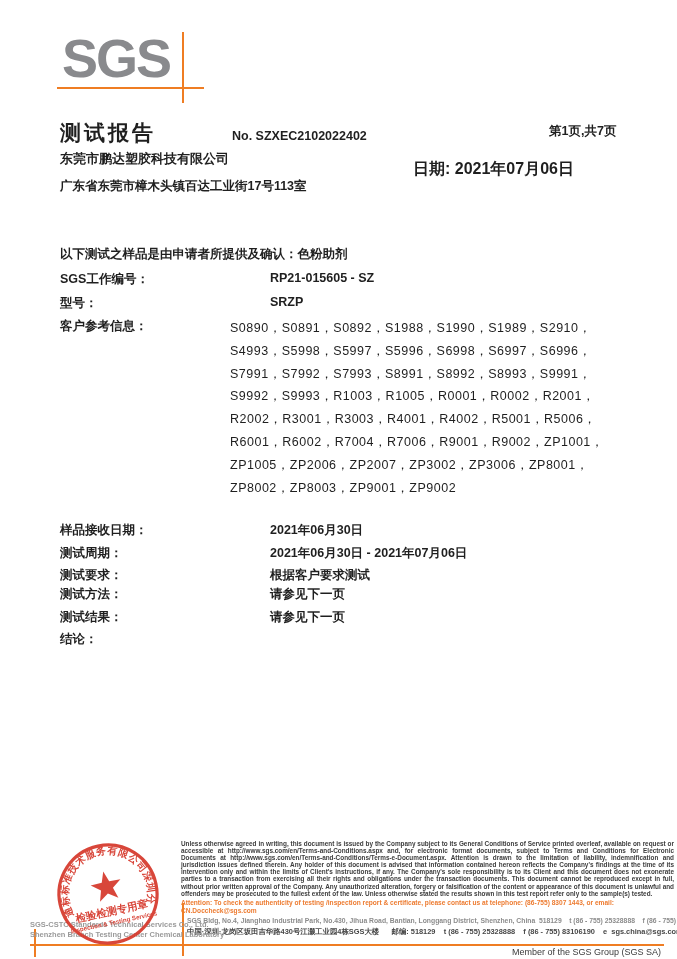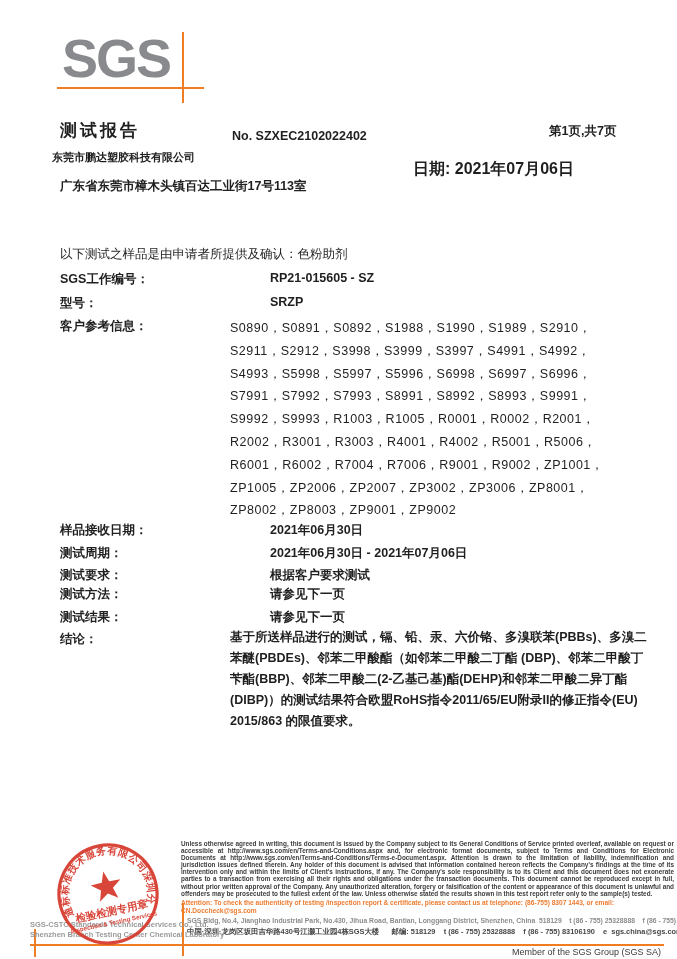--- a/index.html
+++ b/index.html
@@ -8,28 +8,28 @@
     font-family:"Liberation Sans","DejaVu Sans",sans-serif;color:#1f1f1f;border-radius:15px;
   }
   
   .logo-text{
     position:absolute;left:62px;top:28px;font-size:54px;font-weight:bold;
     color:#898a8d;letter-spacing:-2px;line-height:60px;z-index:2;
   }
   .logo-hline{position:absolute;left:57px;top:87px;width:147px;height:2px;background:#ef7d23;z-index:1;}
   .logo-vline{position:absolute;left:182px;top:32px;width:2px;height:71px;background:#ef7d23;z-index:1;}
   
-  .title{position:absolute;left:60px;top:119px;font-size:17px;font-weight:bold;letter-spacing:3px;}
+  .title{position:absolute;left:60px;top:119px;font-size:21px;font-weight:bold;letter-spacing:3px;}
   .report-no{position:absolute;left:232px;top:129px;font-size:12.5px;font-weight:bold;}
   .report-date{position:absolute;left:413px;top:123px;font-size:16px;font-weight:bold;margin-top:36px;}
   .page-info{position:absolute;left:549px;top:123px;font-size:12.5px;font-weight:bold;}
   
-  .applicant-name{position:absolute;left:52px;top:150px;font-size:11px;font-weight:bold;}
+  .applicant-name{position:absolute;left:60px;top:150px;font-size:13px;font-weight:bold;}
   .applicant-address{position:absolute;left:60px;top:178px;font-size:12.5px;font-weight:bold;}
-  .sample-statement{position:absolute;left:60px;top:246px;font-size:12.5px;font-weight:normal;}
+  .sample-statement{position:absolute;left:60px;top:246px;font-size:12.5px;font-weight:bold;}
   
   .row{position:absolute;left:60px;width:590px;font-size:12.5px;font-weight:bold;}
   .row .lbl{position:absolute;left:0;white-space:nowrap;}
   .row .val{position:absolute;left:170px;white-space:nowrap;padding-left:40px;}
   .codes{position:absolute;left:230px;top:317px;font-size:12.5px;font-weight:normal;line-height:22.8px;letter-spacing:0.5px;}
   .conclusion-text{
     position:absolute;left:230px;top:627px;width:417px;font-size:12.5px;
     font-weight:bold;line-height:21px;
   }
   
@@ -78,21 +78,20 @@
   </div>
   <div class="row" style="top:295px">
     <span class="lbl">型号：</span>
     <span class="val">SRZP</span>
   </div>
   <div class="row" style="top:318px">
     <span class="lbl">客户参考信息：</span>
   </div>
   <div class="codes">
     <div>S0890，S0891，S0892，S1988，S1990，S1989，S2910，</div>
-    <div>S2911，S2912，S3998，S3999，S3997，S4991，S4992，</div>
     <div>S4993，S5998，S5997，S5996，S6998，S6997，S6996，</div>
     <div>S7991，S7992，S7993，S8991，S8992，S8993，S9991，</div>
     <div>S9992，S9993，R1003，R1005，R0001，R0002，R2001，</div>
     <div>R2002，R3001，R3003，R4001，R4002，R5001，R5006，</div>
     <div>R6001，R6002，R7004，R7006，R9001，R9002，ZP1001，</div>
     <div>ZP1005，ZP2006，ZP2007，ZP3002，ZP3006，ZP8001，</div>
     <div>ZP8002，ZP8003，ZP9001，ZP9002</div>
   </div>
   <div class="row" style="top:522px">
     <span class="lbl">样品接收日期：</span>
@@ -110,21 +109,20 @@
     <span class="lbl">测试方法：</span>
     <span class="val">请参见下一页</span>
   </div>
   <div class="row" style="top:609px">
     <span class="lbl">测试结果：</span>
     <span class="val">请参见下一页</span>
   </div>
   <div class="row" style="top:631px">
     <span class="lbl">结论：</span>
   </div>
-  <div class="conclusion-text">基于所送样品进行的测试，镉、铅、汞、六价铬、多溴联苯(PBBs)、多溴二苯醚(PBDEs)、邻苯二甲酸酯（如邻苯二甲酸二丁酯 (DBP)、邻苯二甲酸丁苄酯(BBP)、邻苯二甲酸二(2-乙基己基)酯(DEHP)和邻苯二甲酸二异丁酯(DIBP)）的测试结果符合欧盟RoHS指令2011/65/EU附录II的修正指令(EU) 2015/863 的限值要求。</div>
 
   <div class="lab-name">
     <div>SGS-CSTC Standards Technical Services Co., Ltd.</div>
     <div>Shenzhen Branch Testing Center Chemical Laboratory</div>
   </div>
 
   <svg class="stamp" width="116" height="116" viewBox="0 0 116 116">
     <g transform="rotate(-12 58 56)">
       <circle cx="58" cy="56" r="49" fill="none" stroke="#d6392c" stroke-width="3.2"></circle>
       <path id="ring-arc" d="M 20.4 69.7 A 40 40 0 1 1 95.6 69.7" fill="none"></path>

